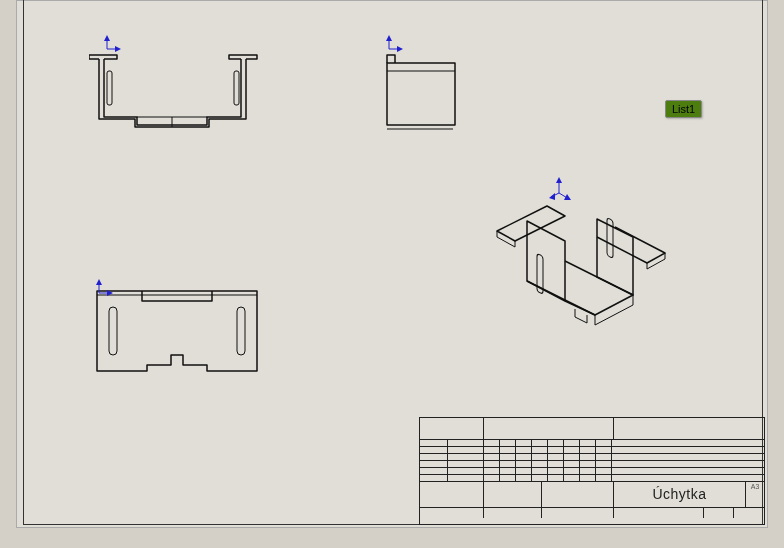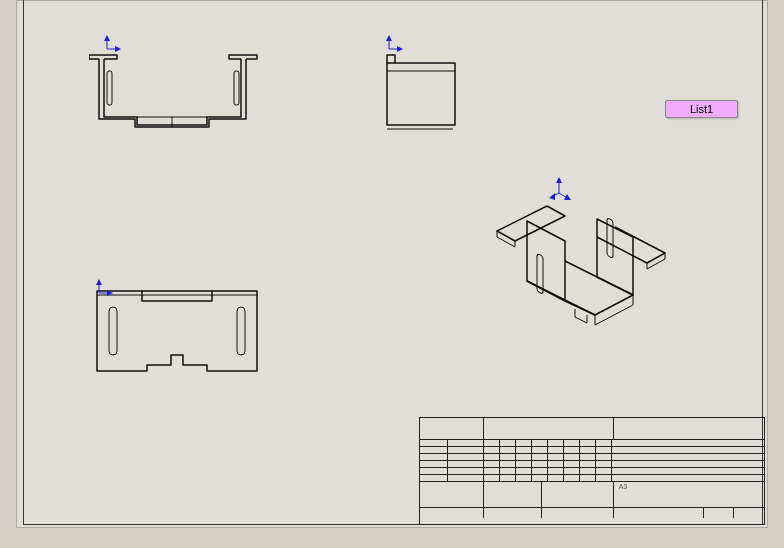--- a/index.html
+++ b/index.html
@@ -25,24 +25,24 @@
     left: 6px;
     top: -20px;
     width: 740px;
     height: 544px;
     border: 1px solid #333;
   }
   .tooltip {
     position: absolute;
     left: 665px;
     top: 100px;
-    background: #f0abfc;
+    background: #4d7c0f;
     border: 1px solid #888;
     border-radius: 2px;
-    padding: 2px 24px;
+    padding: 2px 6px;
     font-size: 11px;
     box-shadow: 1px 1px 2px rgba(0,0,0,0.2);
     text-align: center;
   }
   .view {
     position: absolute;
   }
   .axis {
     position: absolute;
     pointer-events: none;
@@ -273,20 +273,21 @@
         <div class="tb-cell" style="width:16px;"></div>
         <div class="tb-cell" style="width:16px;"></div>
         <div class="tb-cell" style="width:16px;"></div>
         <div class="tb-cell" style="flex:1;"></div>
       </div>
 
     <div class="tb-row" style="height:26px;">
       <div class="tb-cell" style="width:64px;"></div>
       <div class="tb-cell" style="width:58px;"></div>
       <div class="tb-cell" style="width:72px;"></div>
+      <div class="tb-cell title-cell" style="flex:1;">Úchytka</div>
       <div class="tb-cell size-cell" style="width:18px;">A3</div>
     </div>
     <div class="tb-row" style="height:10px;">
       <div class="tb-cell" style="width:64px;"></div>
       <div class="tb-cell" style="width:58px;"></div>
       <div class="tb-cell" style="width:72px;"></div>
       <div class="tb-cell" style="flex:1;"></div>
       <div class="tb-cell" style="width:30px;"></div>
       <div class="tb-cell" style="width:30px;"></div>
     </div>

